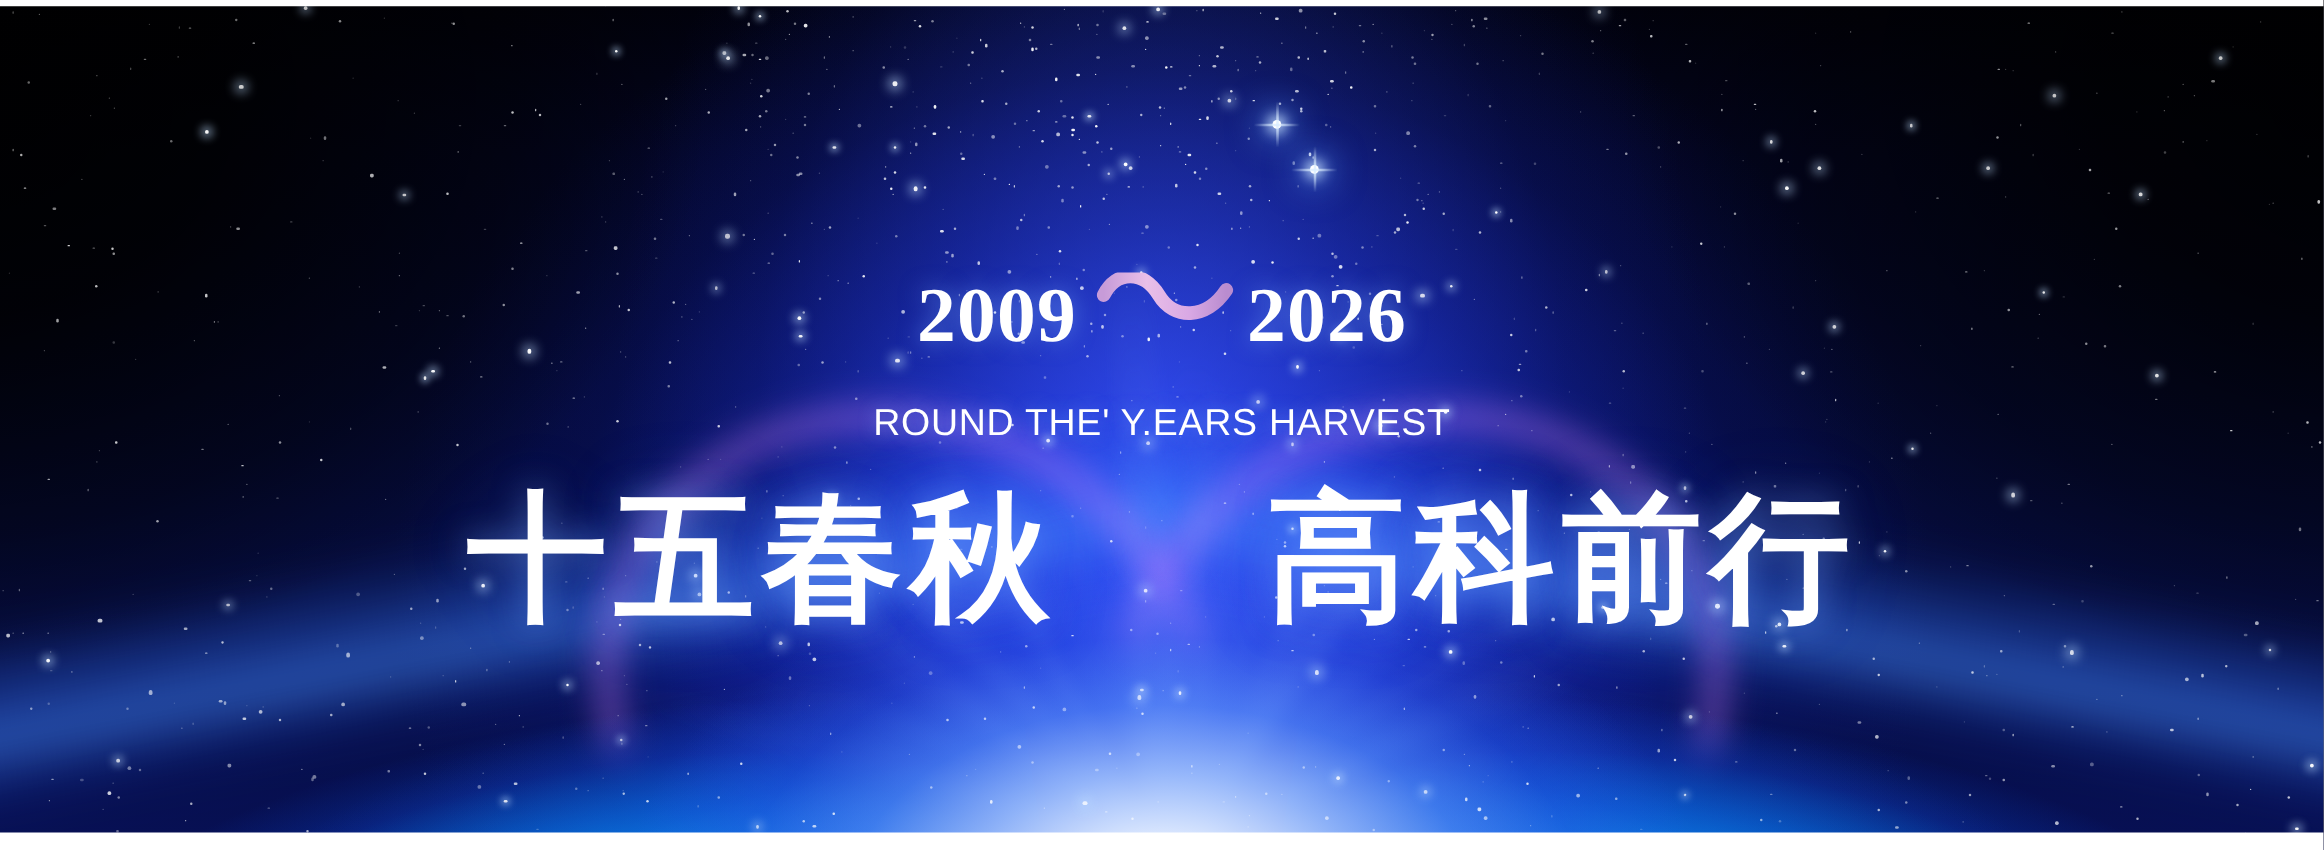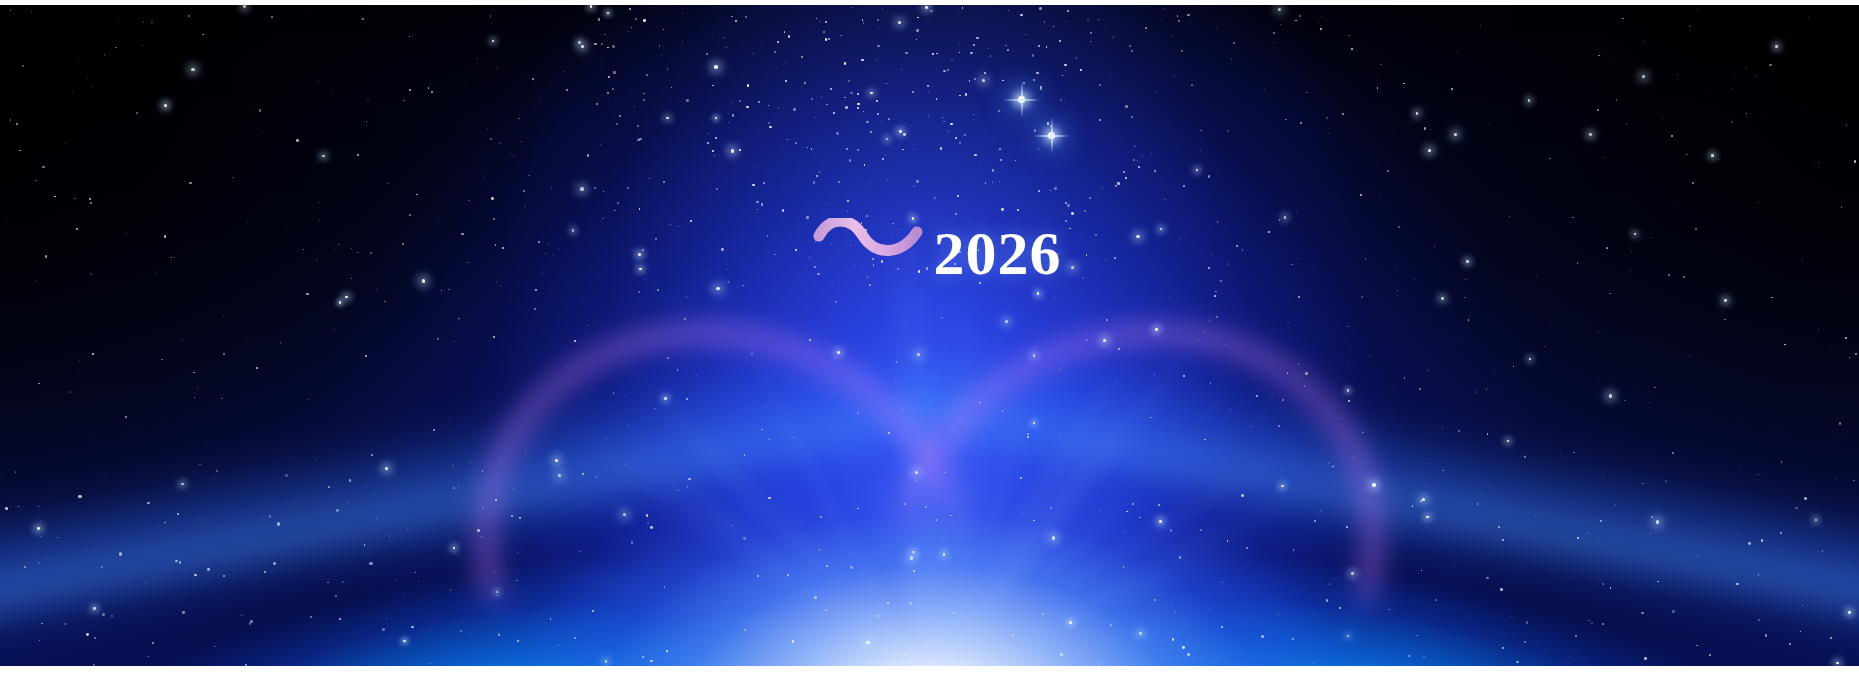--- a/index.html
+++ b/index.html
@@ -1636,40 +1636,44 @@
         <i style="left: 850.3px; top: 566.4px; width: 3px; height: 3px; opacity: 0.43;"></i>
       </div>
 
     <div class="hero-star" style="left:1018px; top:96px;"></div>
     <div class="hero-star" style="left:1048px; top:132px;"></div>
   </div>
 
   <div class="content">
 
     <div class="years-row">
+      <span class="year">2009</span>
 
       <span class="tilde-wrap">
         <svg width="112" height="46" viewBox="0 0 112 46" aria-hidden="true">
           <defs>
             <linearGradient id="tildeGrad" x1="0" y1="0" x2="1" y2="0">
               <stop offset="0%" stop-color="#c79bd8"></stop>
               <stop offset="35%" stop-color="#e9bfe8"></stop>
               <stop offset="70%" stop-color="#d9a8e4"></stop>
               <stop offset="100%" stop-color="#b98ccf"></stop>
             </linearGradient>
           </defs>
           <path d="M6 18 C 16 -2, 38 -2, 50 18 C 62 38, 88 38, 104 14" fill="none" stroke="url(#tildeGrad)" stroke-width="11" stroke-linecap="round"></path>
         </svg>
       </span>
 
       <span class="year">2026</span>
     </div>
 
+    <div class="subtitle">ROUND THE' Y.EARS  HARVEST</div>
 
     <div class="slogan">
+      <span class="slogan-part">十五春秋</span>
       <span class="slogan-gap"></span>
+      <span class="slogan-part">高科前行</span>
     </div>
 
   </div>
 
   <div class="trim-top"></div>
   <div class="trim-bottom"></div>
 </div>
 
 </body></html>

